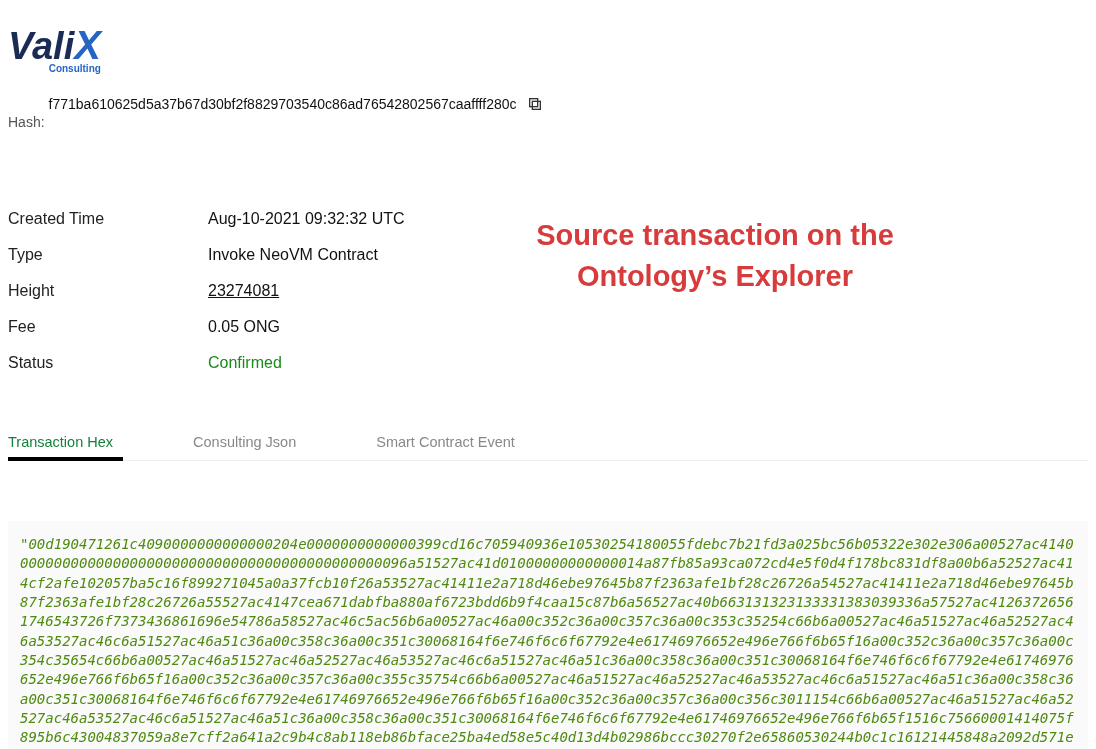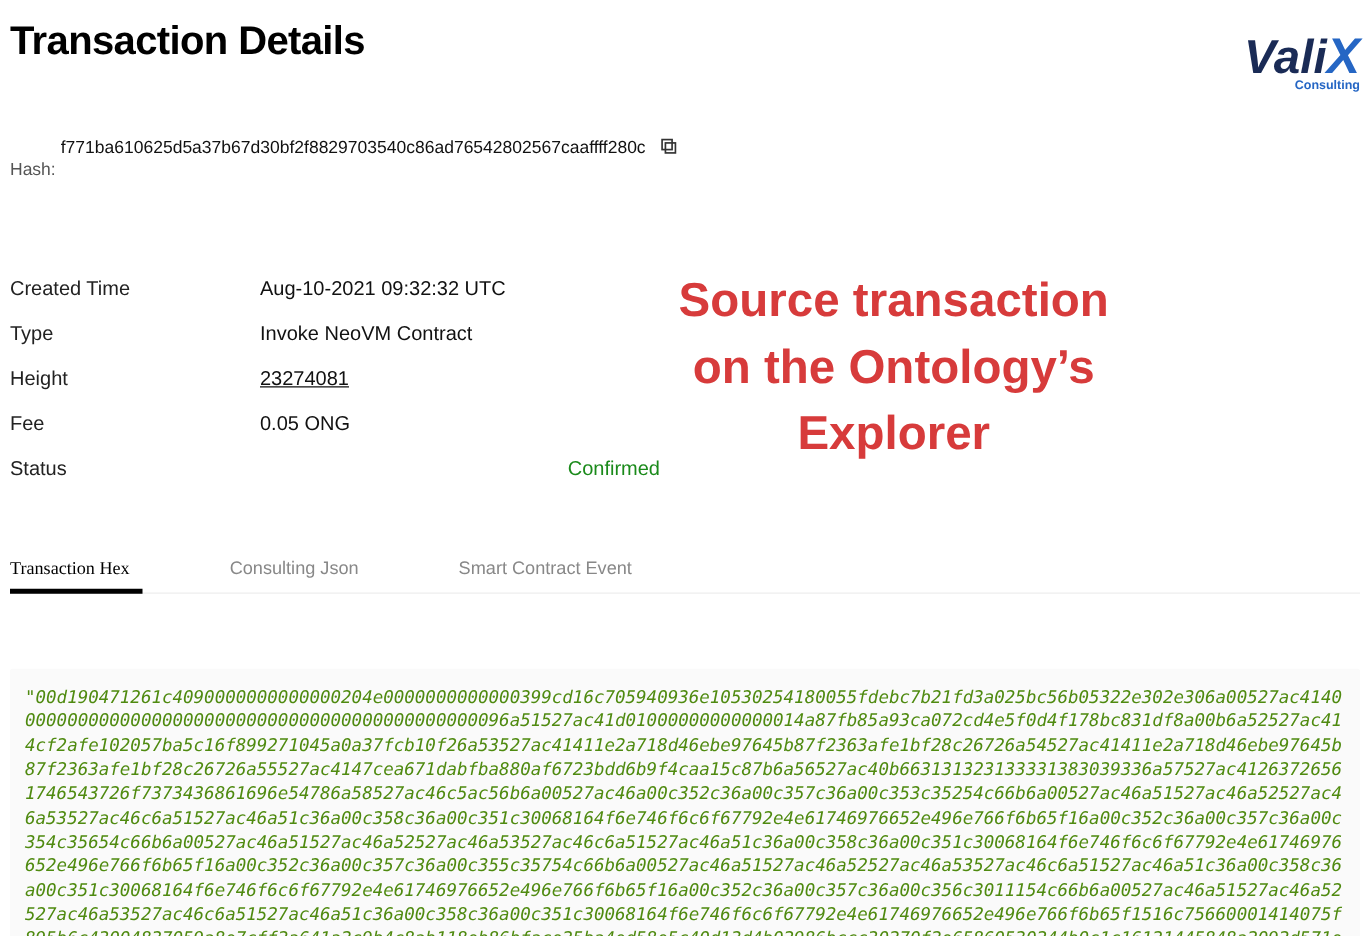--- a/index.html
+++ b/index.html
@@ -72,51 +72,50 @@
     display: grid;
     grid-template-columns: 200px auto;
     row-gap: 18px;
     font-size: 16px;
     margin-bottom: 52px;
     max-width: 520px;
   }
   .details .label { color: #222; }
   .details .value { color: #111; }
   .details .value.link { text-decoration: underline; cursor: pointer; }
-  .details .value.confirmed { color: #1a8a1a; text-align: right; }
+  .details .value.confirmed { color: #1a8a1a; }
 
   .overlay-caption {
     position: absolute;
     left: 515px;
     top: 215px;
     width: 400px;
-    font-size: 38px;
+    font-size: 29px;
     font-weight: 700;
     color: #d73b3b;
     line-height: 1.4;
     text-align: center;
   }
 
   .tabs {
     display: flex;
     border-bottom: 1px solid #eee;
     font-size: 14.5px;
     margin-bottom: 60px;
   }
   .tab {
     padding: 10px 0;
     margin-right: 80px;
     color: #888;
     cursor: pointer;
   }
   .tab.active {
-    color: #000000;
+    color: #15803d;
     font-weight: 500;
     position: relative;
-    font-family: Liberation Serif, serif;
   }
   .tab.active::after {
     content: "";
     display: block;
     position: absolute;
     bottom: -1px;
     left: 0;
     right: -10px;
     height: 4px;
     background: #000;
@@ -131,21 +130,20 @@
     font-style: italic;
     color: #4f8a10;
     word-break: break-all;
     line-height: 1.38;
   }
 </style>
 </head>
 <body>
 
 <div class="header-row">
-  <h1>Transaction Details</h1>
   <div class="logo">
     <span>Vali</span>
       <span class="x">X</span>
     <span class="sub">Consulting</span>
   </div>
 </div>
 
 <div class="hash-row">
   <span class="hash-label">Hash: </span>
   <span class="hash-value">f771ba610625d5a37b67d30bf2f8829703540c86ad76542802567caaffff280c</span>

